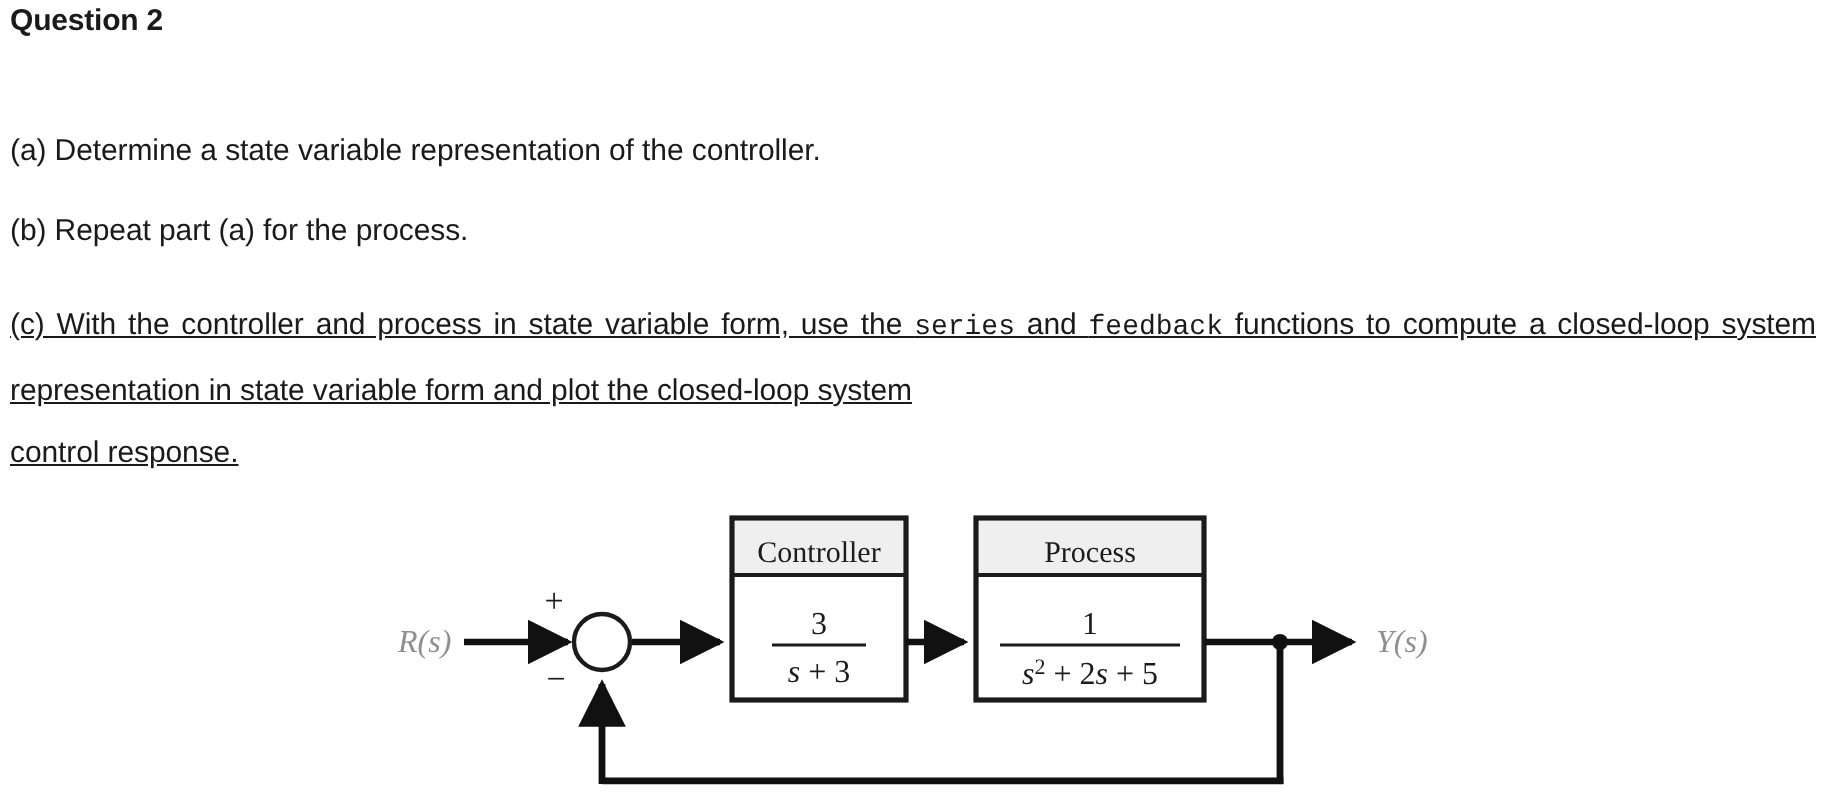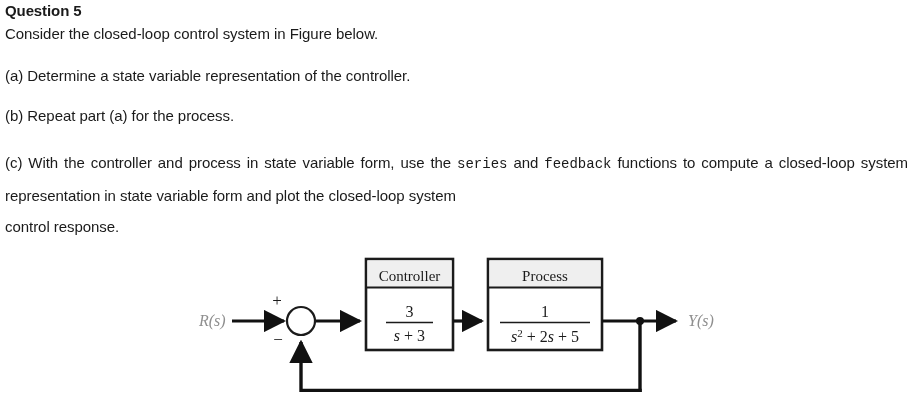--- a/index.html
+++ b/index.html
@@ -35,20 +35,21 @@
   .l-b     { left: 5px; top: 107px; }
   .para-c {
     position: absolute;
     left: 5px;
     top: 147px;
     width: 903px;
     font-size: 15px;
     line-height: 31px;
     text-align: justify;
     letter-spacing: -0.05px;
+    text-decoration: underline;
   }
   .para-c .last { display: block; }
   code.mono {
     font-family: "Liberation Mono", "DejaVu Sans Mono", monospace;
     font-size: 14px;
     letter-spacing: 0;
   }
 
   
   #diagram {
@@ -84,23 +85,22 @@
     font-family: "Liberation Serif", serif;
     font-size: 17px;
     fill: #1b1b1b;
   }
 </style>
 </head>
 <body>
 
 <div id="page">
 
-  <div class="q-title">Question 5</div>
+  <div class="q-title">Question 2</div>
 
-  <div class="line l-intro">Consider the closed-loop control system in Figure below.</div>
 
   <div class="line l-b">(b) Repeat part (a) for the process.</div>
 
   <div class="line l-a">(a) Determine a state variable representation of the controller.</div>
 
   <div class="para-c"><span>(c) With the controller and process in state variable form, use the </span><code class="mono">series</code><span> and </span><code class="mono">feedback</code><span> functions to compute a closed-loop system representation in state variable form and plot the closed-loop system</span> <span class="last">control response.</span></div>
 
   <div id="diagram">
     <svg width="913" height="164" viewBox="0 0 913 164" xmlns="http://www.w3.org/2000/svg">
       <defs>

